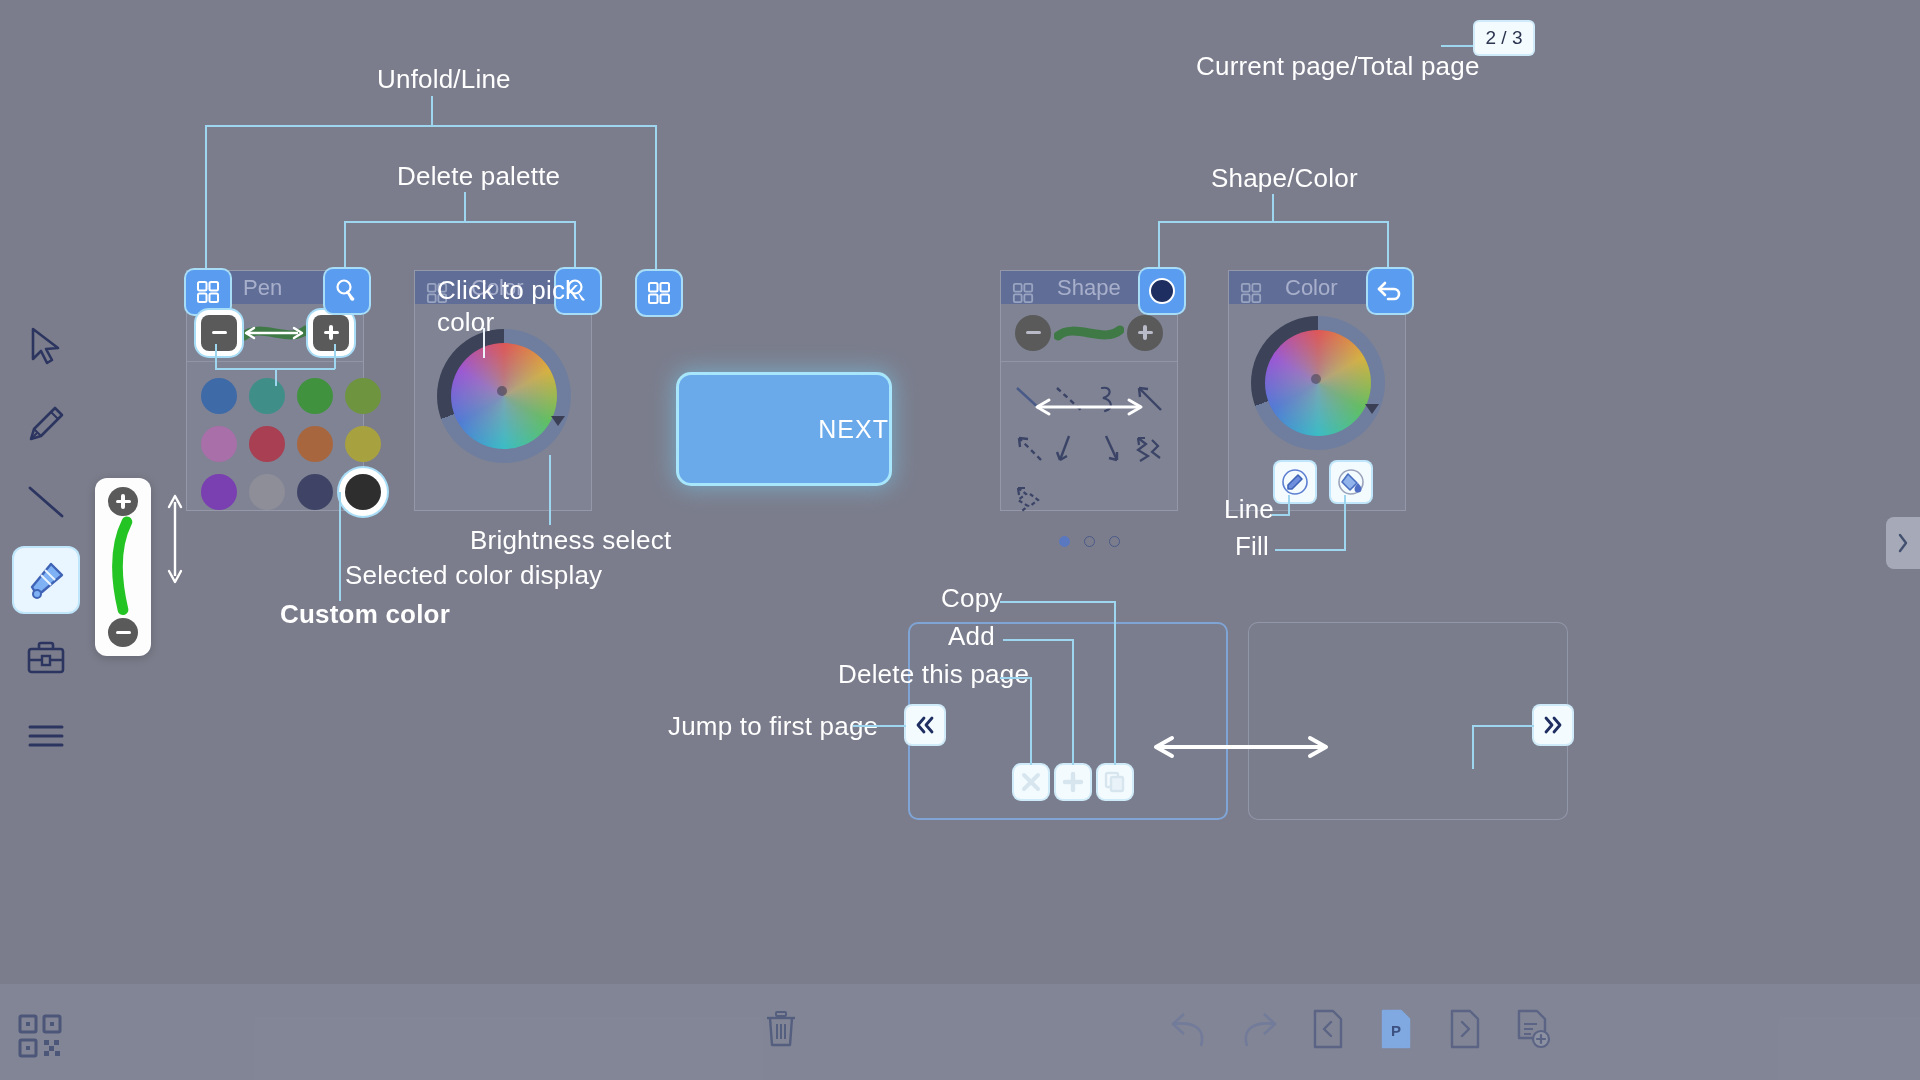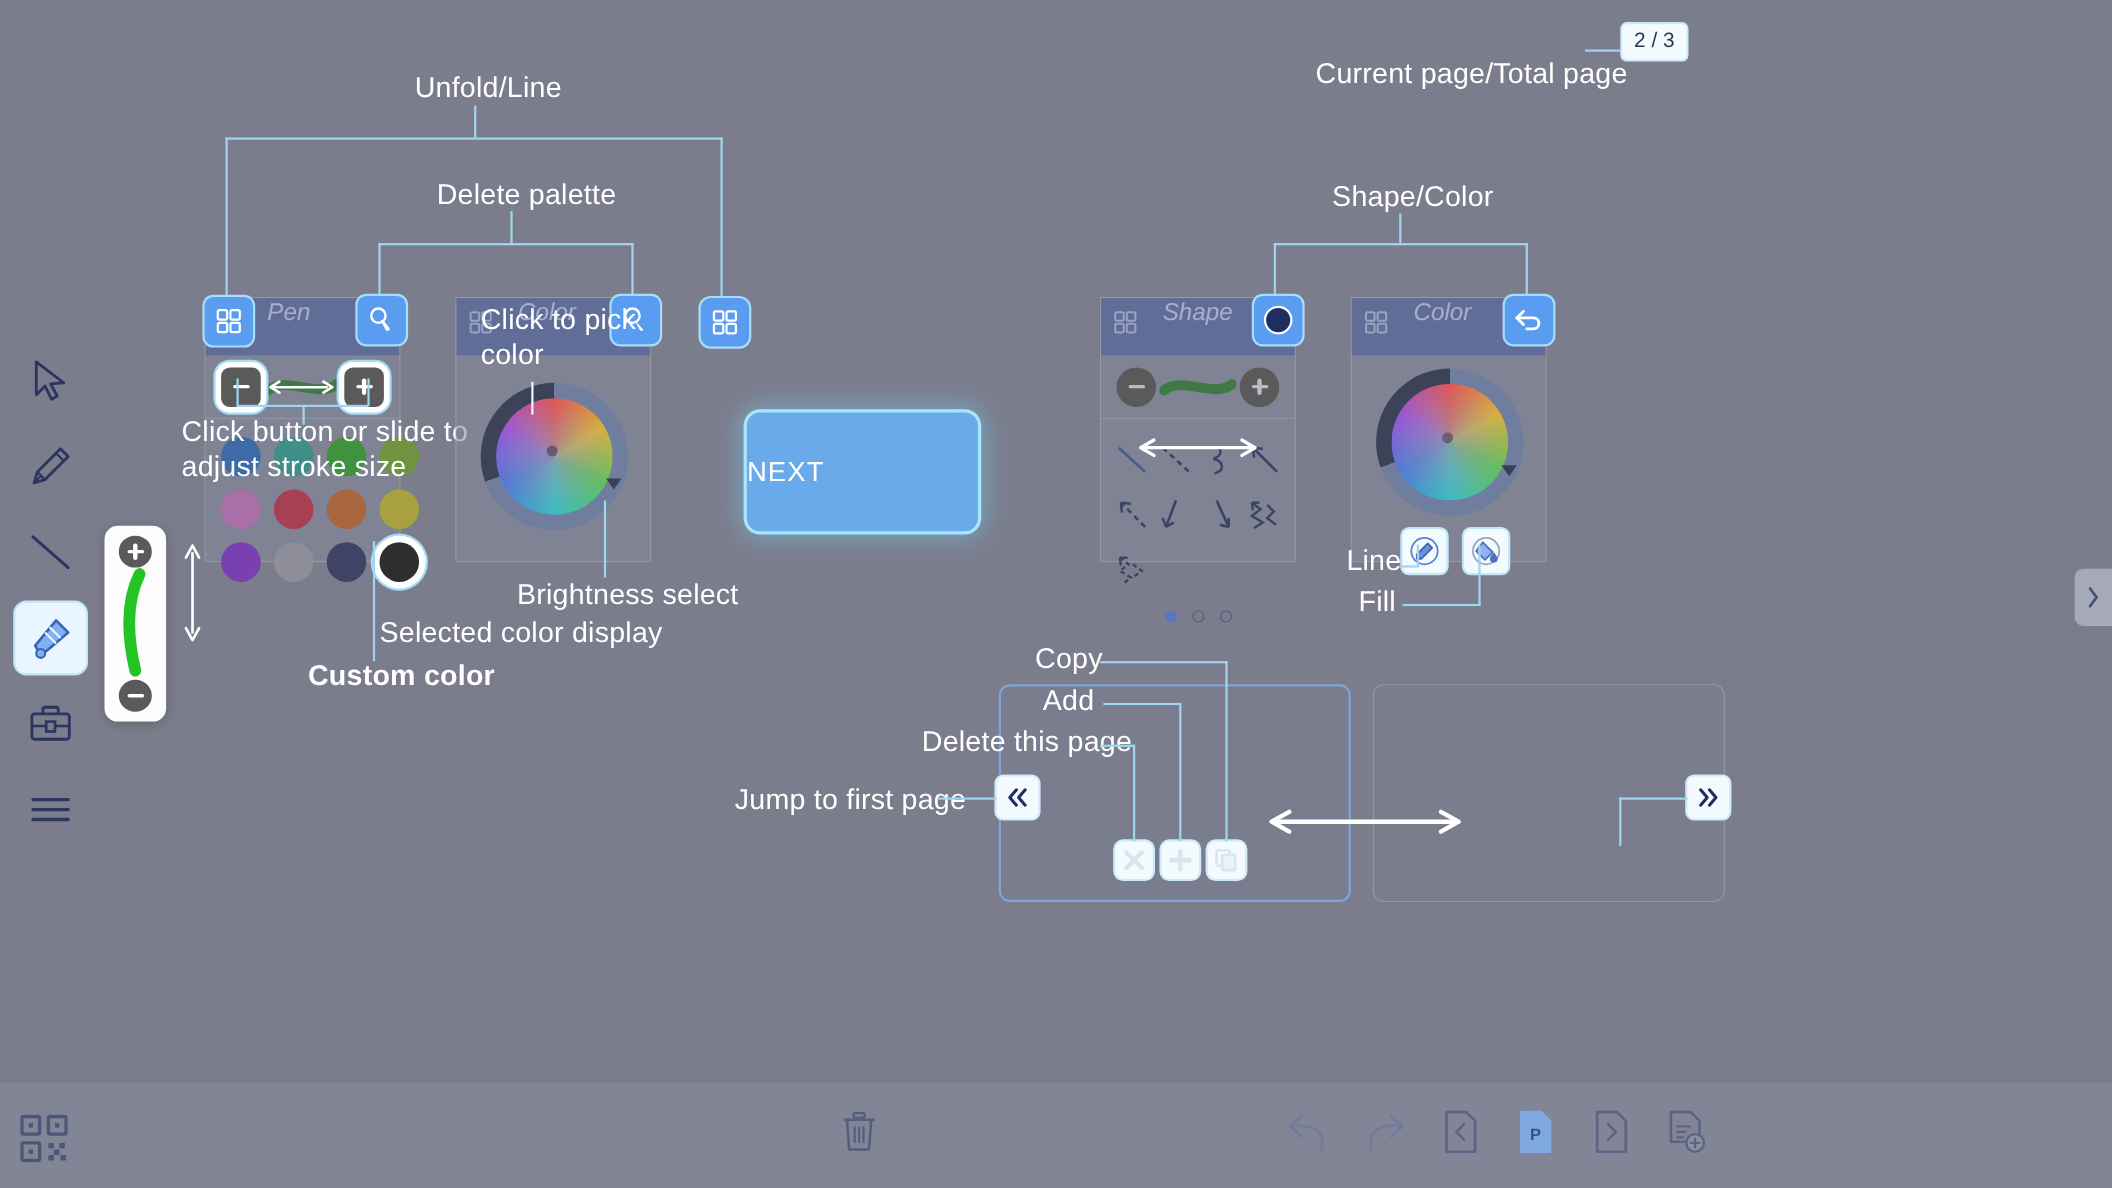--- a/index.html
+++ b/index.html
@@ -35,22 +35,22 @@
   .circ-btn { width: 30px; height: 30px; border-radius: 50%; background: #5a5a5a;
     display:flex; align-items:center; justify-content:center; }
   .circ-btn i { display:block; background:#fff; }
   .sgn-h { width: 15px; height: 3.5px; border-radius: 2px; }
   .sgn-v { width: 3.5px; height: 15px; border-radius: 2px; position:absolute; }
   #slider-arrow { position:absolute; left:164px; top:492px; }
 
   
   .panel { position: absolute; background: rgba(132,136,154,.55);
            border: 1px solid rgba(210,215,230,.25); }
-  .phead { height: 52px; background: rgba(86,101,152,.75); display: flex;
-           align-items: flex-start; position: relative; font-style: italic; }
+  .phead { height: 33px; background: rgba(86,101,152,.75); display: flex;
+           align-items: center; position: relative; }
   .phead .ttl { color: rgba(225,230,245,.55); font-size: 22px; margin-left: 56px; }
   .grid-ic { position:absolute; left:0; top:0; }
   .hdr-sq { width: 44px; height: 44px; border-radius: 8px; background: #5a9cf0;
             box-shadow: 0 0 0 2px #a8ddf7; display:flex; align-items:center; justify-content:center; }
   .hdr-sq.plain { background: rgba(86,101,152,0); box-shadow:none; }
 
   .strokerow { height: 58px; display:flex; align-items:center; justify-content:space-between;
                padding: 0 14px; border-bottom: 1px solid rgba(210,215,230,.22); }
   .pmbtn { width: 36px; height: 36px; border-radius: 50%; background: #5a5a5a;
            display:flex; align-items:center; justify-content:center; position:relative; }
@@ -65,21 +65,21 @@
 
   .shapegrid { display:grid; grid-template-columns: repeat(4,1fr); gap:4px; padding: 14px 10px 6px; }
   .shapecell { height: 46px; display:flex; align-items:center; justify-content:center; }
   .dots { display:flex; gap:14px; justify-content:center; padding: 8px 0 12px; }
   .dot { width: 11px; height: 11px; border-radius:50%; border: 1.5px solid #4a5a88; }
   .dot.on { background: #5a78c0; border-color:#5a78c0; }
 
   
   #nextbtn { position:absolute; left:679px; top:375px; width:210px; height:108px;
     background:#6aa9ea; border-radius:12px; box-shadow:0 0 0 3px #a8e6fb, 0 0 22px 6px rgba(120,210,250,.45);
-    display:flex; align-items:center; justify-content:flex-start;
+    display:flex; align-items:center; justify-content:flex-end;
     color:#fff; font-size:25px; letter-spacing:1px; }
 
   
   .thumb { position:absolute; border-radius: 10px; }
   #thumb1 { left:908px; top:622px; width:320px; height:198px;
             border:2px solid #7fa4d6; background: rgba(120,128,150,.18); }
   #thumb2 { left:1248px; top:622px; width:320px; height:198px;
             border:1px solid rgba(190,200,220,.35); background: rgba(120,128,150,.10); }
   .pgbtn { width: 34px; height: 34px; background:#f4fbff; border-radius:7px;
            box-shadow: 0 0 0 2px #cfeaf8; display:flex; align-items:center; justify-content:center; }
@@ -252,22 +252,20 @@
       <circle cx="10" cy="9" r="6.5" fill="none" stroke="#fff" stroke-width="2.2"></circle>
       <path d="M13.5 14 L19 21" stroke="#fff" stroke-width="2.6" stroke-linecap="round"></path>
       <path d="M12 13 L20 22 a2.5 2.5 0 0 1-3.4 0 Z" fill="#fff"></path>
     </svg>
   </div>
 
   <div class="ln lnv" style="left:215px; top:344px; height:25px;"></div>
   <div class="ln lnh" style="left:215px; top:368px; width:120px;"></div>
   <div class="ln lnv" style="left:334px; top:344px; height:25px;"></div>
   <div class="ln lnv" style="left:275px; top:368px; height:18px;"></div>
-  <div class="anno" style="left:165px; top:377px;">Click button or slide to
-adjust stroke size</div>
 
   <div class="panel" style="left:414px; top:270px; width:178px; height:241px;">
     <div class="phead">
       <div class="grid-ic hdr-sq plain" style="position:absolute;left:0;top:0;">
         <svg width="22" height="22" viewBox="0 0 24 24">
           <rect x="2" y="2" width="8.5" height="8.5" rx="1.5" fill="none" stroke="rgba(225,230,245,.45)" stroke-width="2"></rect>
           <rect x="13.5" y="2" width="8.5" height="8.5" rx="1.5" fill="none" stroke="rgba(225,230,245,.45)" stroke-width="2"></rect>
           <rect x="2" y="13.5" width="8.5" height="8.5" rx="1.5" fill="none" stroke="rgba(225,230,245,.45)" stroke-width="2"></rect>
           <rect x="13.5" y="13.5" width="8.5" height="8.5" rx="1.5" fill="none" stroke="rgba(225,230,245,.45)" stroke-width="2"></rect>
         </svg>

